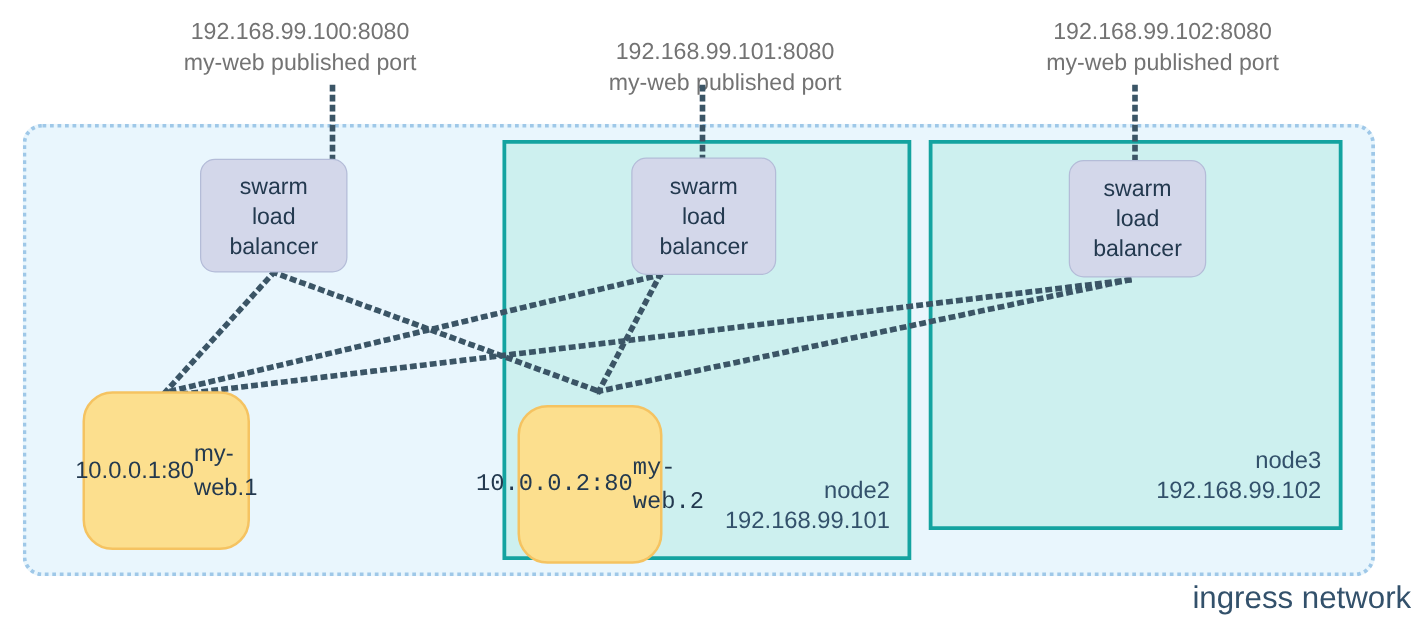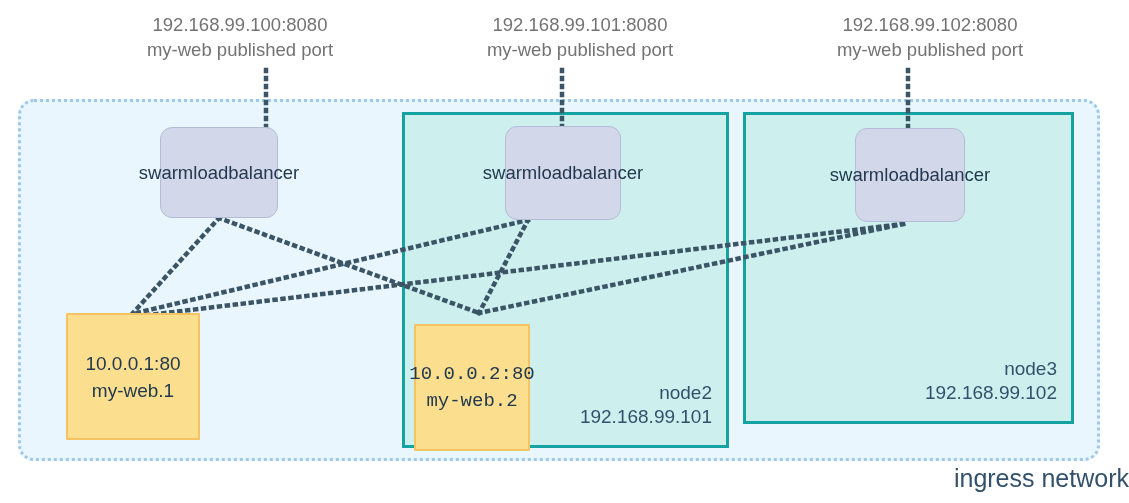--- a/index.html
+++ b/index.html
@@ -80,37 +80,37 @@
     white-space: nowrap;
   }
 
   .lb {
     position: absolute;
     box-sizing: border-box;
     background: #d3d7ea;
     border: 1.5px solid #b4bcd8;
     border-radius: 12px;
     display: flex;
-    flex-direction: row;
+    flex-direction: column;
     align-items: center;
     justify-content: center;
     color: #23394f;
     font-size: 18.5px;
     line-height: 24px;
   }
   .lb span { display: block; }
 
   .task {
     position: absolute;
     box-sizing: border-box;
     background: #fcdf8e;
     border: 2.5px solid #f5c361;
-    border-radius: 1px;
+    border-radius: 24px;
     display: flex;
-    flex-direction: column;
+    flex-direction: row;
     align-items: center;
     justify-content: center;
     color: #23394f;
     font-size: 19px;
     line-height: 27px;
   }
   .task span { display: block; }
 
   svg.overlay {
     position: absolute;
@@ -123,21 +123,21 @@
 </head>
 <body>
 
 <div id="canvas">
 
   <div class="port-label" style="left:110px; top:12px; width:260px;">
     <span>192.168.99.100:8080</span>
     <span class="l2">my-web published port</span>
   </div>
 
-  <div class="port-label" style="left:450px; top:12px; width:260px;">
+  <div class="port-label" style="left:450px; top:28px; width:260px;">
     <span>192.168.99.101:8080</span>
     <span class="l2">my-web published port</span>
   </div>
 
   <div class="port-label" style="left:800px; top:12px; width:260px;">
     <span>192.168.99.102:8080</span>
     <span class="l2">my-web published port</span>
   </div>
 
   <div class="ingress"></div>

